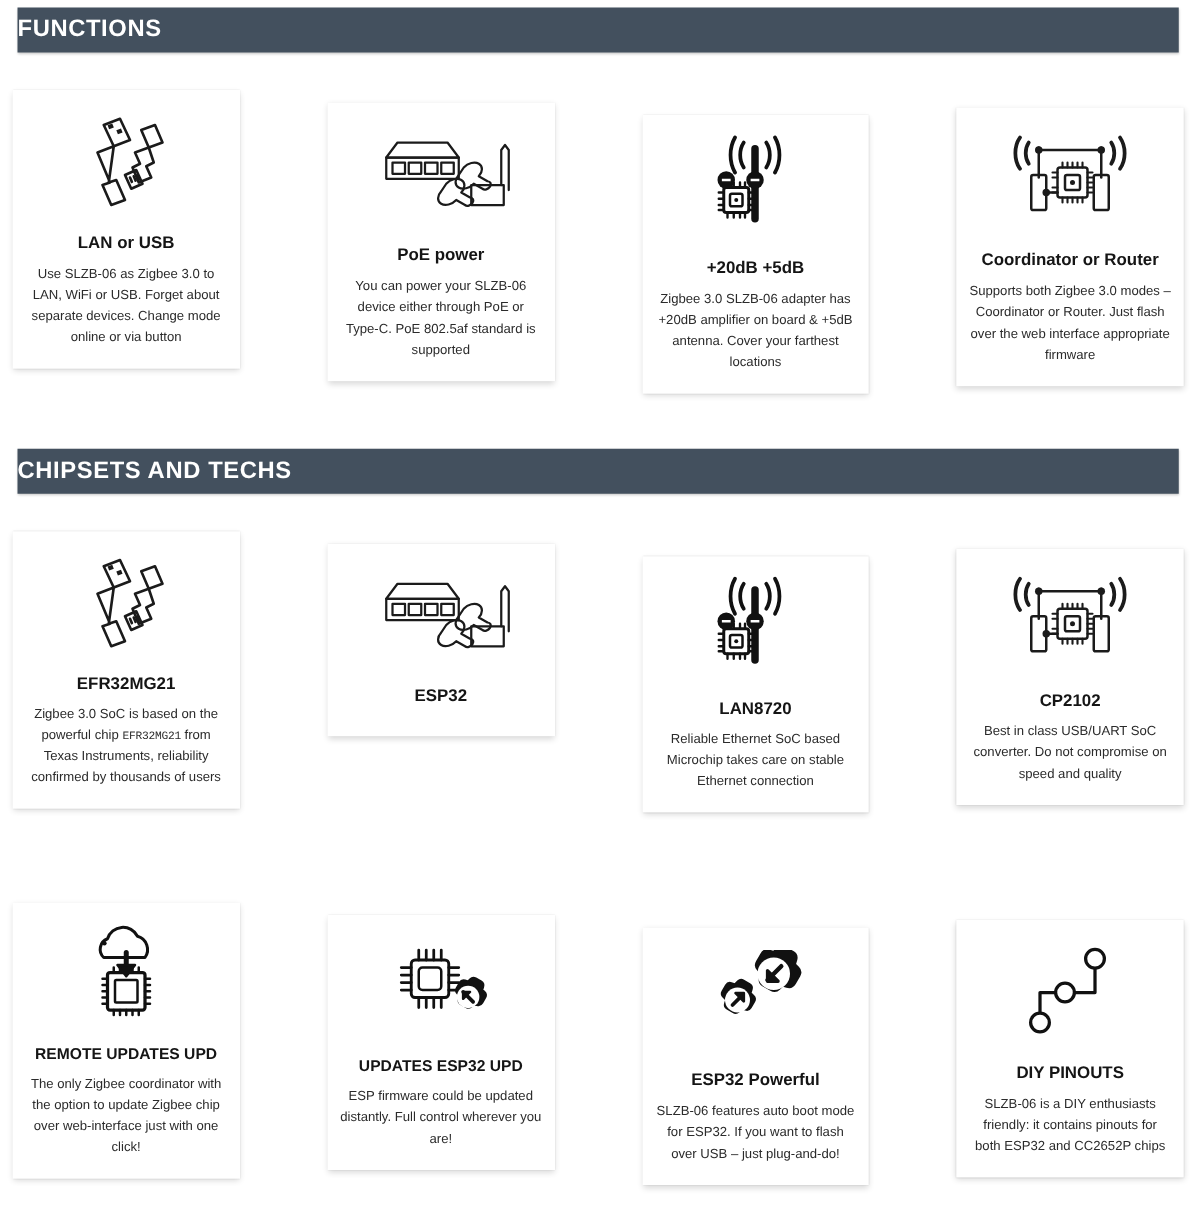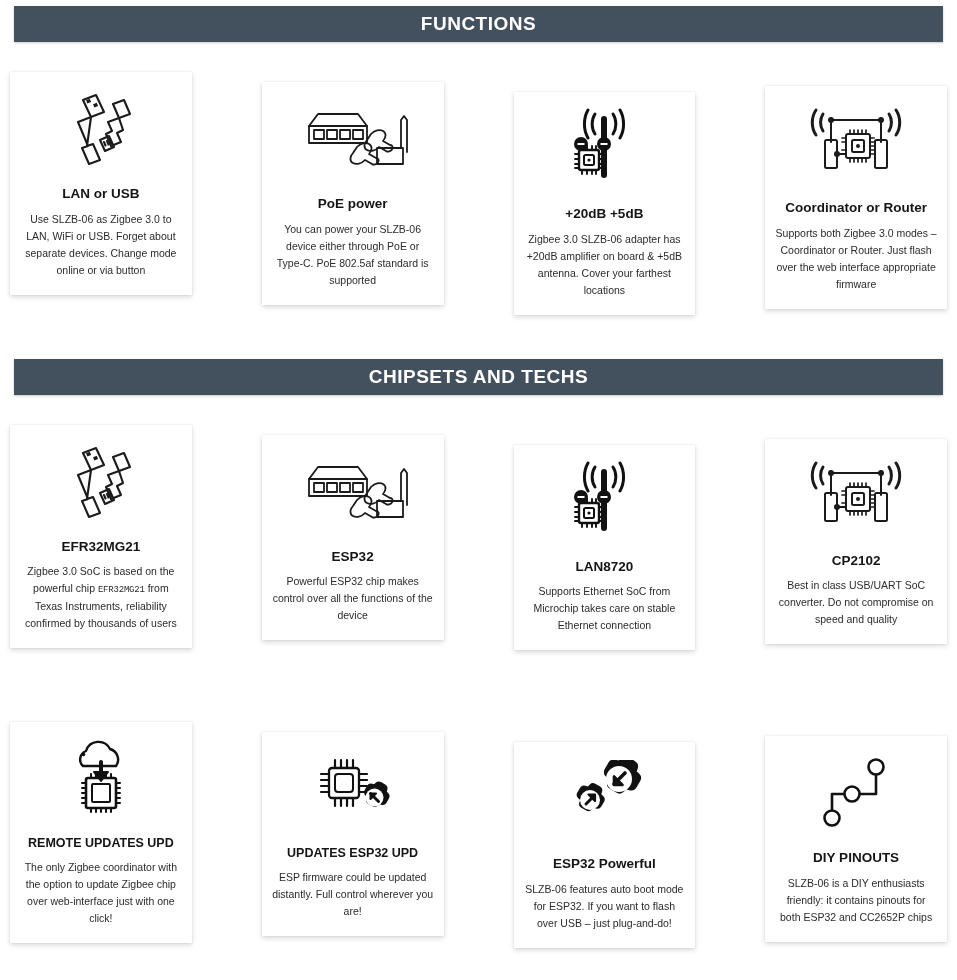--- a/index.html
+++ b/index.html
@@ -12,21 +12,20 @@
     overflow: hidden;
   }
   .page { width: 957px; height: 980px; position: relative; background:#fff; }
 
   
   .section-bar {
     height: 36px;
     background: #43505e;
     display: flex;
     align-items: center;
-    justify-content: center;
     margin: 0 14px;
     box-shadow: 0 1px 2px rgba(0,0,0,.22);
   }
   .section-bar .section-title {
     color: #ffffff;
     font-size: 19px;
     font-weight: bold;
     letter-spacing: .5px;
     text-transform: uppercase;
     font-family: "Liberation Sans", sans-serif;
@@ -242,21 +241,20 @@
           <rect x="32" y="26" width="10" height="9"></rect>
           <rect x="45" y="26" width="10" height="9"></rect>
           <rect x="58" y="26" width="10" height="9"></rect>
           <path d="M76 30 a7 5 -32 1 1 12 7 l7 4 a4 3 -32 1 1 -4 6 l-7 -4 a7 5 -32 1 1 -12 -7 z"></path>
           <path d="M62 43 a7 5 -32 1 1 12 7 l7 4 a4 3 -32 1 1 -4 6 l-7 -4 a7 5 -32 1 1 -12 -7 z"></path>
           <rect x="82" y="44" width="26" height="16"></rect>
           <path d="M106 44 v-28 l3 -4 l3 4 v32"></path>
         </svg>
       </div>
       <div class="card-title">ESP32</div>
-      <div class="card-body">Powerful ESP32 chip makes control over all the functions of the device</div>
     </div>
 
     <div class="card off-2">
       <div class="card-icon">
         <svg width="84" height="84" viewBox="0 0 84 84" fill="none" stroke="#111" stroke-width="3" stroke-linecap="round">
           <path d="M33 6 a13 16 0 0 0 0 20"></path>
           <path d="M26 2 a19 24 0 0 0 0 28"></path>
           <path d="M51 6 a13 16 0 0 1 0 20"></path>
           <path d="M58 2 a19 24 0 0 1 0 28"></path>
           <rect x="39" y="8" width="6" height="62" rx="3" fill="#111" stroke="none"></rect>
@@ -269,21 +267,21 @@
             <path d="M20 42 v-4 M25 42 v-4 M30 42 v-4 M34 42 v-4"></path>
             <path d="M20 62 v4 M25 62 v4 M30 62 v4 M34 62 v4"></path>
             <path d="M17 46 h-4 M17 51 h-4 M17 56 h-4 M17 60 h-4"></path>
             <path d="M37 46 h4 M37 51 h4 M37 56 h4 M37 60 h4"></path>
           </g>
           <circle cx="19" cy="36" r="7" fill="#111" stroke="none"></circle>
           <rect x="15.5" y="35" width="7" height="2" fill="#fff" stroke="none"></rect>
         </svg>
       </div>
       <div class="card-title">LAN8720</div>
-      <div class="card-body">Supports Ethernet SoC from Microchip takes care on stable Ethernet connection</div>
+      <div class="card-body">Reliable Ethernet SoC based Microchip takes care on stable Ethernet connection</div>
     </div>
 
     <div class="card off-3">
       <div class="card-icon">
         <svg width="110" height="76" viewBox="0 0 110 76" fill="none" stroke="#1b1b1b" stroke-width="2" stroke-linecap="round" stroke-linejoin="round">
           <path d="M22 8 a10 13 0 0 0 0 17" stroke-width="3"></path>
           <path d="M15 4 a15 19 0 0 0 0 25" stroke-width="3"></path>
           <path d="M88 8 a10 13 0 0 1 0 17" stroke-width="3"></path>
           <path d="M95 4 a15 19 0 0 1 0 25" stroke-width="3"></path>
           <path d="M30 12 v24"></path>

